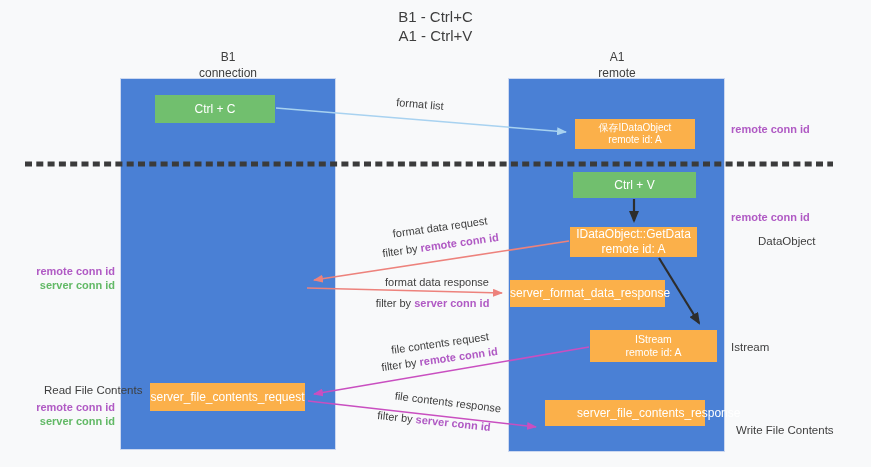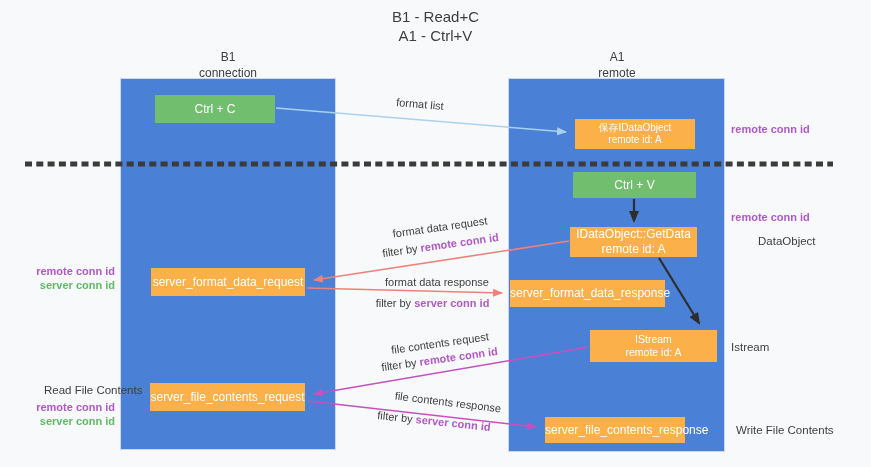--- a/index.html
+++ b/index.html
@@ -25,21 +25,21 @@
   .side-stack .green{color:#62b966;}
   .arrow-lbl{position:absolute; font-size:11px; color:#3e3e3e; text-align:center; white-space:nowrap;}
   .arrow-lbl .hl{color:#b05ac4; font-weight:bold;}
 </style>
 </head>
 <body>
 
 <div class="stage">
 
   <div class="title">
-    <div>B1 - Read+C</div>
+    <div>B1 - Ctrl+C</div>
     <div>A1 - Ctrl+V</div>
   </div>
 
   <div class="col-header" style="left:148px;">
     <div>B1</div>
     <div>connection</div>
   </div>
   <div class="col-header" style="left:537px;">
     <div>A1</div>
     <div>remote</div>
@@ -92,38 +92,35 @@
 
   <div class="box green" style="left:573px; top:172px; width:123px; height:26px;">
     <span>Ctrl + V</span>
   </div>
 
   <div class="box orange" style="left:570px; top:227px; width:127px; height:30px; font-size:12px;">
     <span>IDataObject::GetData</span>
     <span>remote id: A</span>
   </div>
 
-  <div class="box orange" style="left:151px; top:268px; width:154px; height:28px;">
-    <span>server_format_data_request</span>
-  </div>
 
   <div class="box orange" style="left:510px; top:280px; width:155px; height:27px;">
     <span>server_format_data_response</span>
   </div>
 
   <div class="box orange" style="left:590px; top:330px; width:127px; height:32px; font-size:10.5px;">
     <span>IStream</span>
     <span>remote id: A</span>
   </div>
 
   <div class="box orange" style="left:150px; top:383px; width:155px; height:28px;">
     <span>server_file_contents_request</span>
   </div>
 
-  <div class="box orange" style="left:545px; top:417px; width:140px; height:26px;">
+  <div class="box orange" style="left:545px; top:400px; width:160px; height:26px;padding-left:32px;">
     <span>server_file_contents_response</span>
   </div>
 
   <div class="side-lbl purple" style="left:731px; top:123px;">remote conn id</div>
   <div class="side-lbl purple" style="left:731px; top:211px;">remote conn id</div>
   <div class="side-plain" style="left:731px; top:235px;margin-left:27px;">DataObject</div>
   <div class="side-plain" style="left:731px; top:341px;">Istream</div>
   <div class="side-plain" style="left:736px; top:424px;">Write File Contents</div>
 
   <div class="side-stack" style="left:18px; top:265px; width:97px;">

